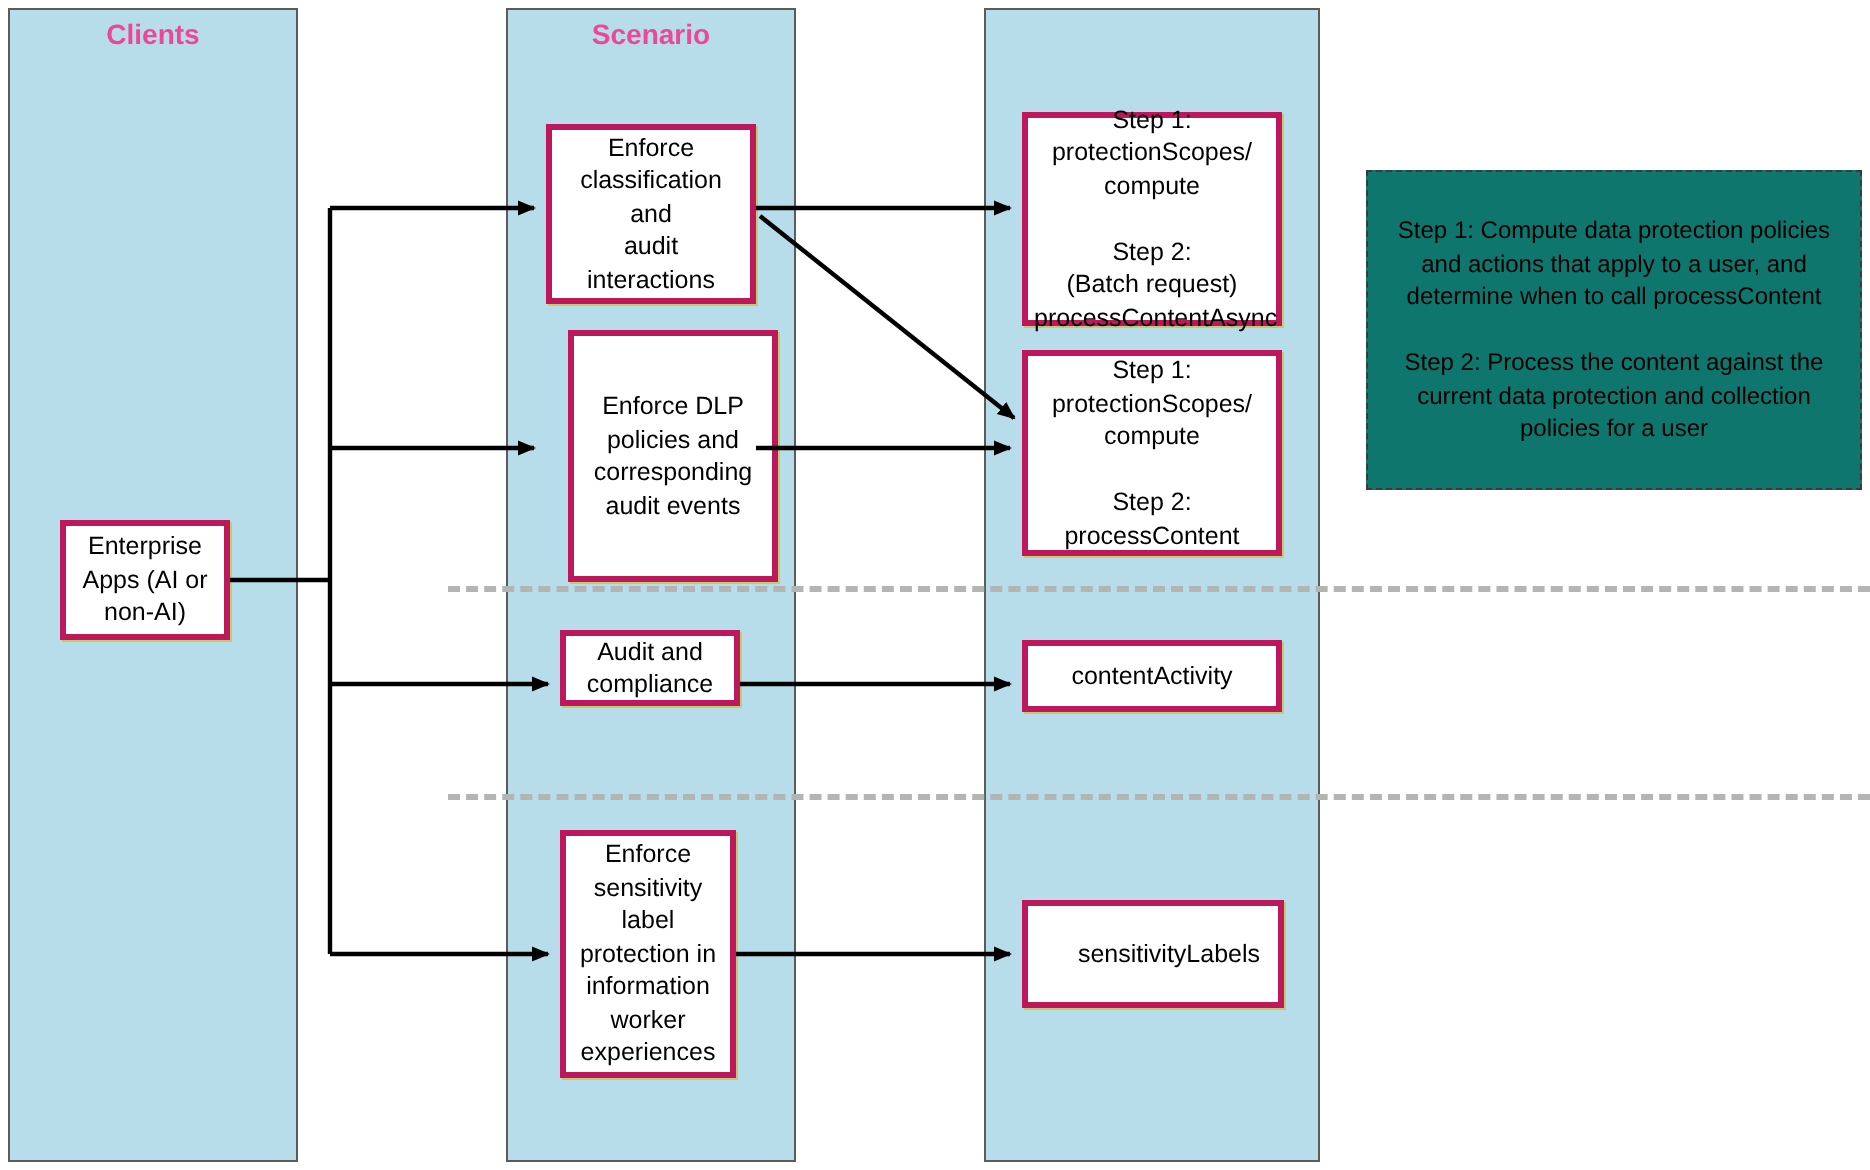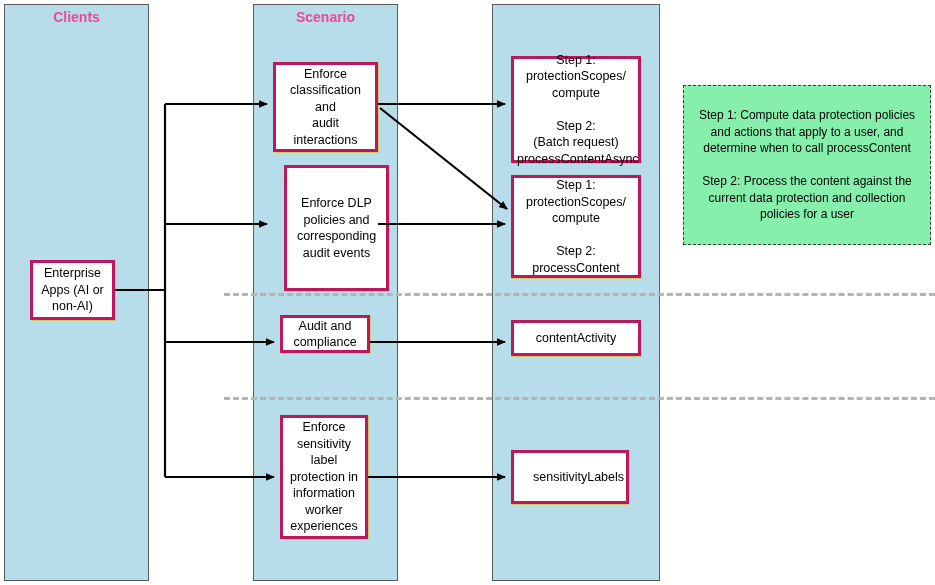--- a/index.html
+++ b/index.html
@@ -7,21 +7,21 @@
   #stage{position:relative;width:935px;height:585px;overflow:hidden;background:#fff;}
 
   .col{position:absolute;background:#b7dcea;border:1px solid #5b5b5b;box-sizing:border-box;}
   .col-title{position:absolute;left:0;right:0;text-align:center;font-weight:bold;font-size:14px;line-height:17px;color:#ec4899;}
 
   .nodebox{position:absolute;background:#ffffff;border:3px solid #be185d;box-sizing:border-box;
            display:flex;align-items:center;justify-content:center;text-align:center;
            font-size:12.5px;line-height:16.5px;color:#000;box-shadow:1px 1px 0 0 #c8c86e;}
   .nodebox span{display:block;width:100%;white-space:pre-line;padding:0 3px;box-sizing:border-box;}
 
-  .callout{position:absolute;background:#86efac;border:1px dashed #3a3a3a;box-sizing:border-box;
+  .callout{position:absolute;background:#0f766e;border:1px dashed #3a3a3a;box-sizing:border-box;
            display:flex;align-items:center;justify-content:center;text-align:center;
            font-size:12px;line-height:16.5px;color:#000;}
   .callout span{display:block;width:100%;white-space:pre-line;padding:0 8px;box-sizing:border-box;}
 
   .divider{position:absolute;height:0;border-top:3px dashed #b4b4b4;}
 
   svg.edges{position:absolute;left:0;top:0;width:935px;height:585px;pointer-events:none;}
 </style>
 </head>
 <body>
@@ -86,21 +86,21 @@
     <span>Step 1:
 protectionScopes/
 compute
 
 Step 2:
 processContent</span>
   </div>
   <div class="nodebox" style="left:511px;top:320px;width:130px;height:36px;">
     <span>contentActivity</span>
   </div>
-  <div class="nodebox" style="left:511px;top:450px;width:118px;height:54px;padding-left:16px;">
+  <div class="nodebox" style="left:511px;top:450px;width:131px;height:54px;padding-left:16px;">
     <span>sensitivityLabels</span>
   </div>
 
   <div class="callout" style="left:683px;top:85px;width:248px;height:160px;">
     <span>Step 1: Compute data protection policies and actions that apply to a user, and determine when to call processContent
 
 Step 2: Process the content against the current data protection and collection policies for a user</span>
   </div>
 
   <svg class="edges" viewBox="0 0 935 585">

